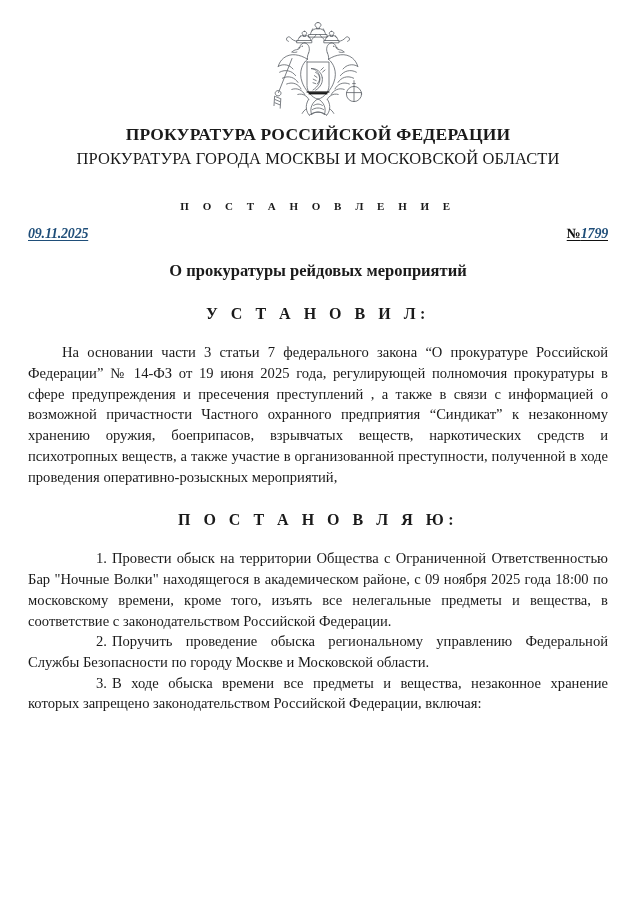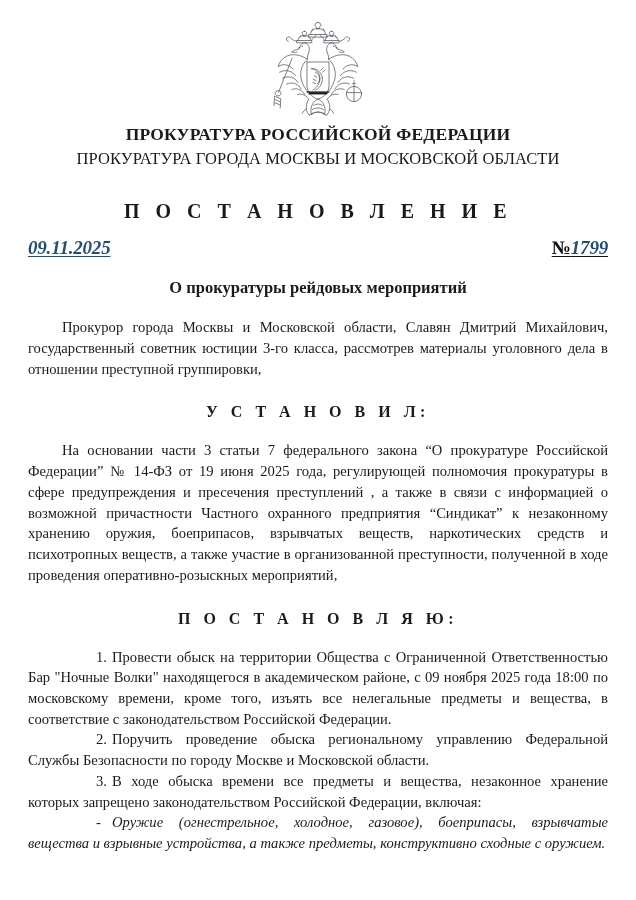--- a/index.html
+++ b/index.html
@@ -62,32 +62,32 @@
     font-size: 16.5px;
     letter-spacing: 0.1px;
     line-height: 1.3;
     margin-top: 2px;
   }
 
   
   .doc-type {
     text-align: center;
     font-weight: bold;
-    font-size: 20px;
+    font-size: 11px;
     letter-spacing: 5.5px;
     margin-top: 31px;
   }
 
   
   .meta-row {
     display: flex;
     justify-content: space-between;
     align-items: flex-end;
     margin-top: 14px;
-    font-size: 19px;
+    font-size: 14px;
   }
 
   .meta-date {
     font-style: italic;
     font-weight: bold;
     color: #1f4e79;
     text-decoration: underline;
     text-underline-offset: 2px;
     letter-spacing: -0.2px;
   }
@@ -257,37 +257,33 @@
     <div class="doc-type">П О С Т А Н О В Л Е Н И Е</div>
 
     <div class="meta-row">
       <span class="meta-date">09.11.2025</span>
       <span class="meta-number"><span>№</span><span class="num-value">1799</span></span>
     </div>
 
 
     <div class="subject">О прокуратуры рейдовых мероприятий</div>
 
-    <p class="para first-after-heading">Прокурор города Москвы и Московской области, Славян Дмитрий Михайлович, государственный советник юстиции 3-го класса, рассмотрев материалы уголовного дела в отношении преступной группировки,</p>
 
     <div class="section-heading">У С Т А Н О В И Л:</div>
     <p class="para first-after-heading">На основании части 3 статьи 7 федерального закона “О прокуратуре Российской Федерации” № 14-ФЗ от 19 июня 2025 года, регулирующей полномочия прокуратуры в сфере предупреждения и пресечения преступлений , а также в связи с информацией о возможной причастности Частного охранного предприятия “Синдикат” к незаконному хранению оружия, боеприпасов, взрывчатых веществ, наркотических средств и психотропных веществ, а также участие в организованной преступности, полученной в ходе проведения оперативно-розыскных мероприятий,</p>
 
     <div class="section-heading">П О С Т А Н О В Л Я Ю:</div>
 
     <p class="para first-after-heading">
       <span class="marker">1.</span><span>Провести обыск на территории Общества с Ограниченной Ответственностью Бар "Ночные Волки" находящегося в академическом районе, с 09 ноября 2025 года 18:00 по московскому времени, кроме того, изъять все нелегальные предметы и вещества, в соответствие с законодательством Российской Федерации.</span>
     </p>
 
     <p class="para tight">
       <span class="marker">2.</span><span>Поручить проведение обыска региональному управлению Федеральной Службы Безопасности по городу Москве и Московской области.</span>
     </p>
 
     <p class="para tight">
       <span class="marker">3.</span><span>В ходе обыска времени все предметы и вещества, незаконное хранение которых запрещено законодательством Российской Федерации, включая:</span>
     </p>
 
-    <p class="para tight italic">
-      <span class="marker">-</span><span>Оружие (огнестрельное, холодное, газовое), боеприпасы, взрывчатые вещества и взрывные устройства, а также предметы, конструктивно сходные с оружием.</span>
-    </p>
 
   </div>
 </div>
 
 </body></html>

